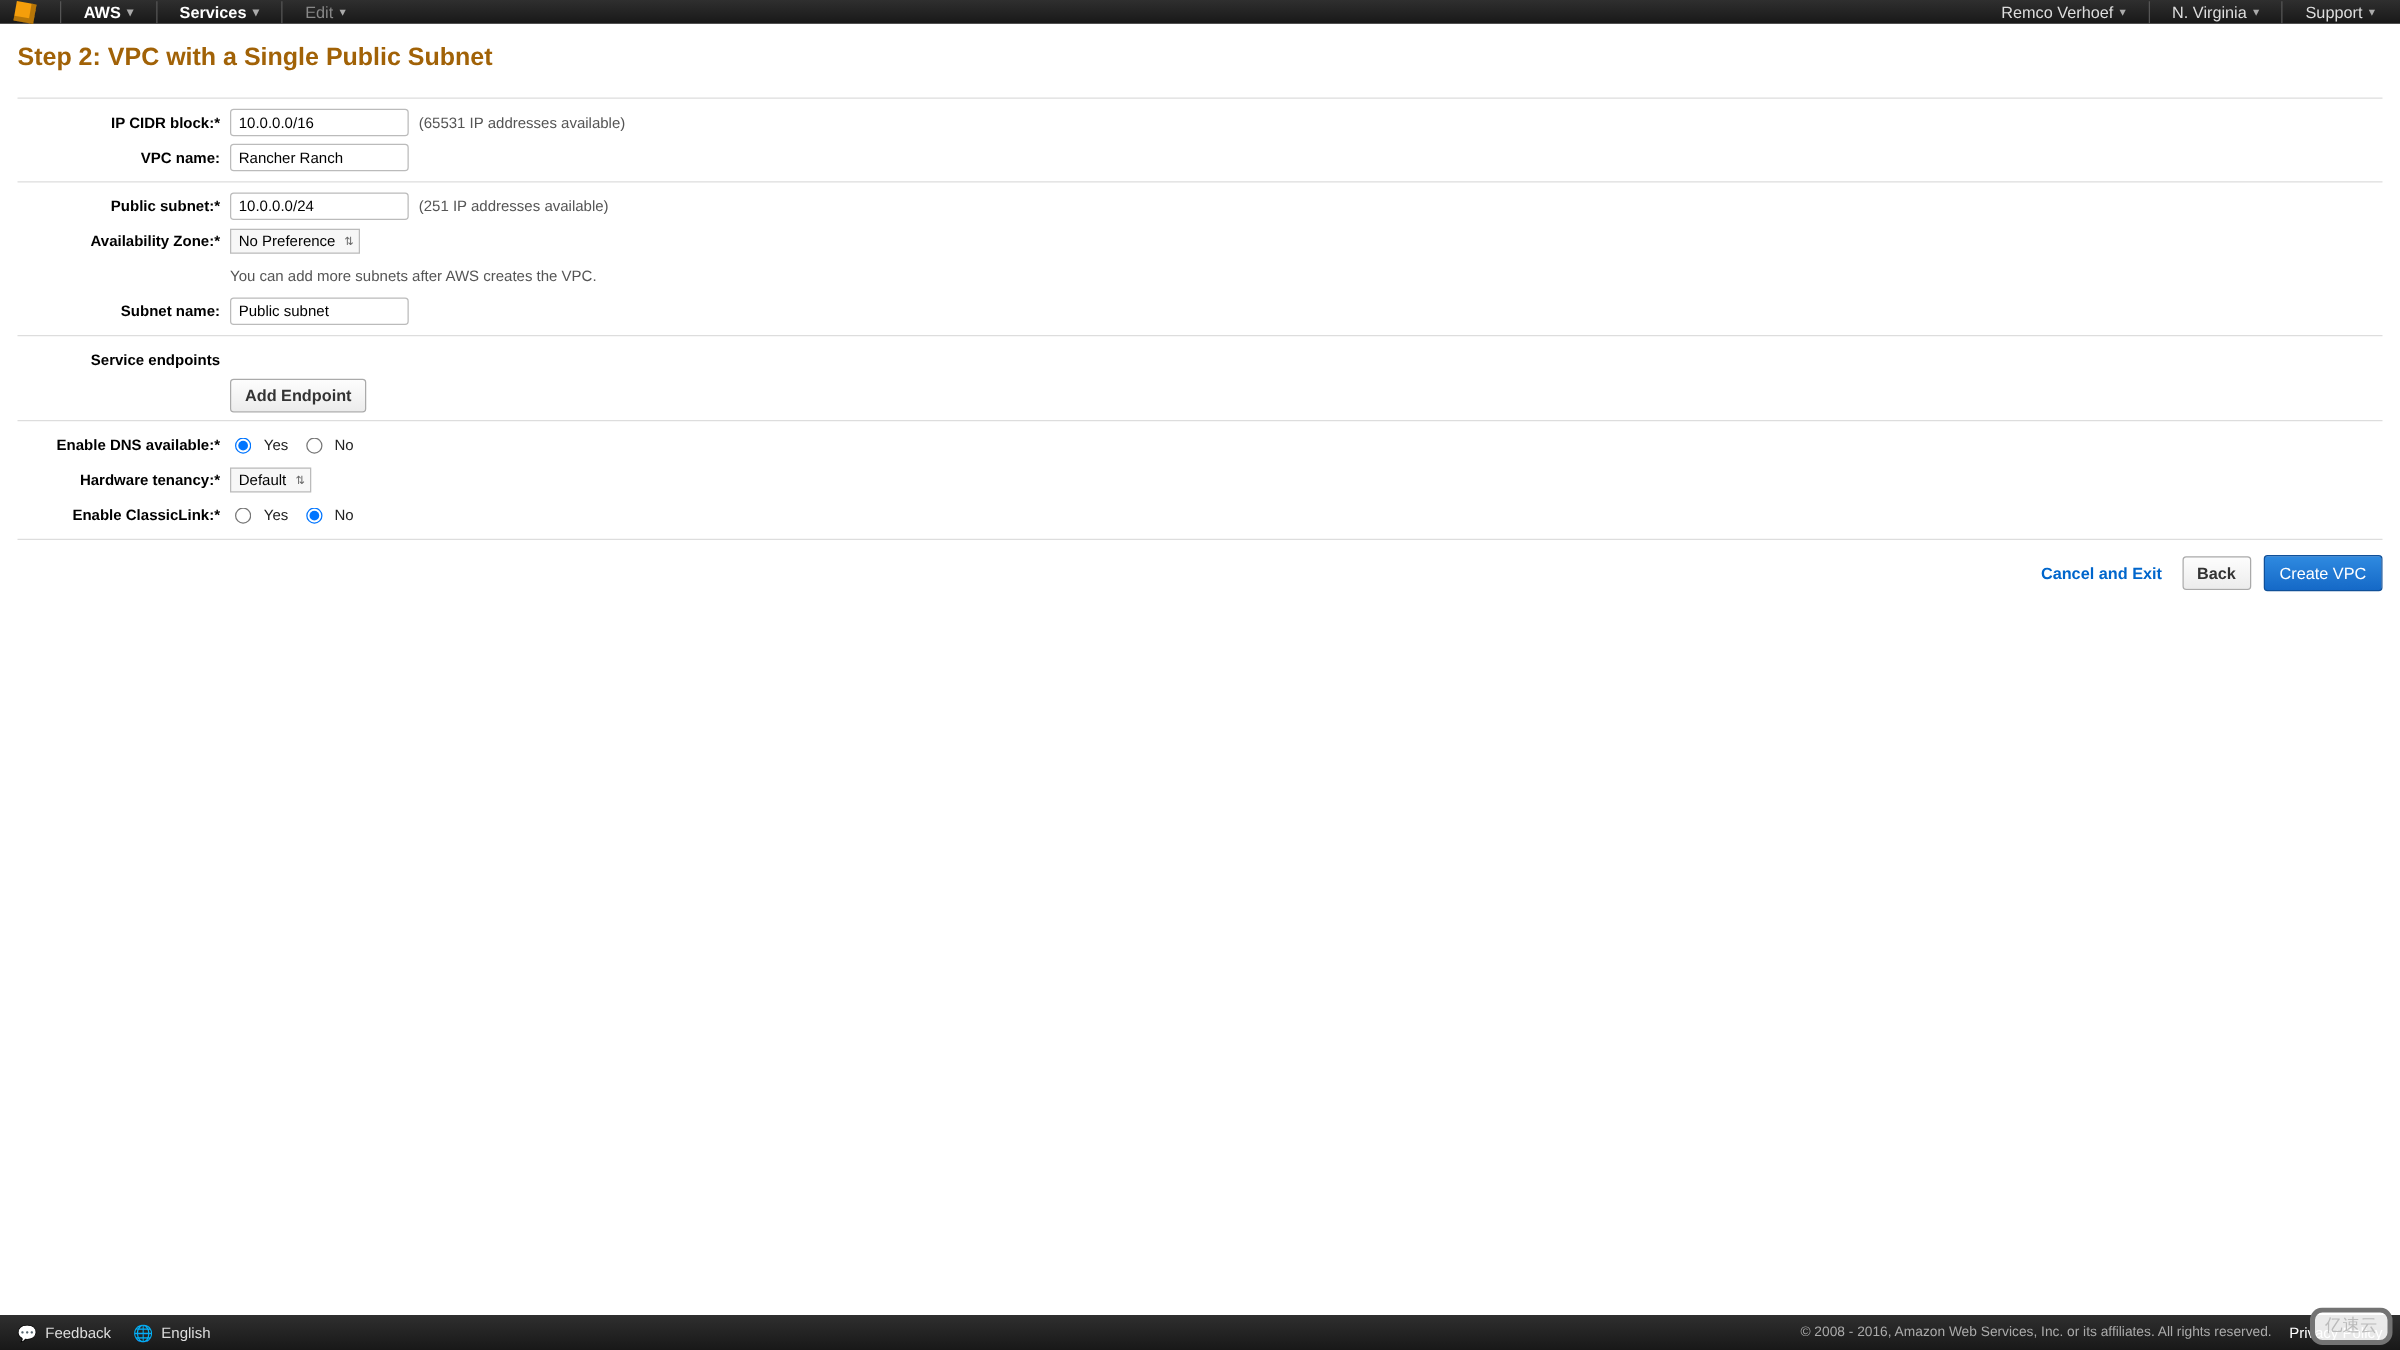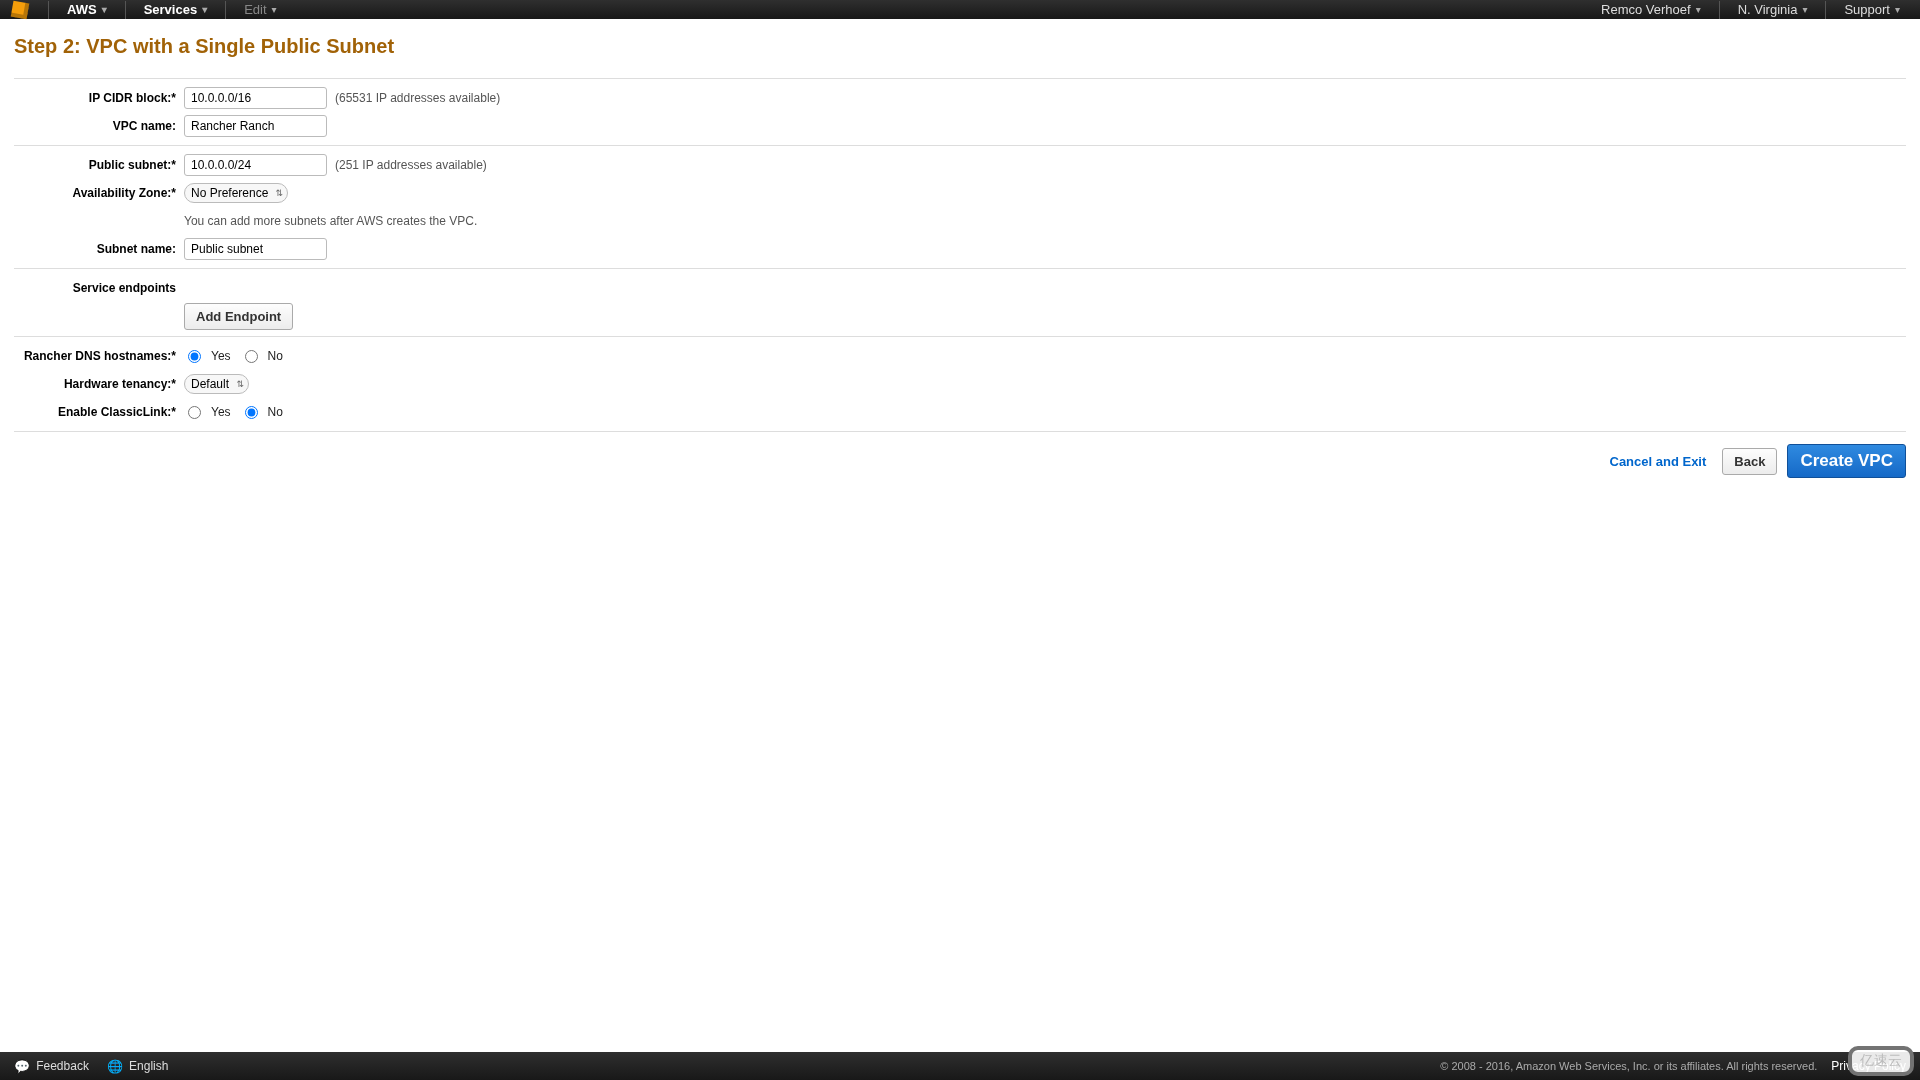--- a/index.html
+++ b/index.html
@@ -21,33 +21,33 @@
 h1.step { font-size: 20px; font-weight: 700; color:#a16207; margin: 6px 0 20px 0; }
 hr.sep { border:0; border-top:1px solid #ddd; margin:0; }
 
 .section { padding: 4px 0; }
 .row { display:flex; align-items:center; min-height: 26px; margin: 2px 0; }
 .row label { width: 170px; text-align:right; padding-right: 8px; font-weight:600; font-size:12px; color:#000000; }
 .row .control { display:flex; align-items:center; gap:8px; }
 .row .helper { font-size:12px; color:#555; }
 
 input.txt { border:1px solid #bbb; border-radius:3px; padding:3px 6px; font-size:12px; width:143px; background:#fff; }
-select.sel { border:1px solid #bbb; border-radius:10px; padding:2px 18px 2px 6px; font-size:12px; background:#f7f7f7; appearance:none; position:relative; }
+select.sel { border:1px solid #bbb; border-radius:0; padding:2px 18px 2px 6px; font-size:12px; background:#f7f7f7; appearance:none; position:relative; }
 .sel-wrap { position:relative; display:inline-block; }
 .sel-wrap::after { content:"⇅"; font-size:9px; color:#666; position:absolute; right:5px; top:50%; transform:translateY(-50%); pointer-events:none; }
 
 button.btn { border:1px solid #aaa; background:linear-gradient(#fdfdfd,#ececec); border-radius:3px; padding:5px 11px; font-size:13px; font-weight:600; color:#333; cursor:pointer; }
 
 input[type=radio] { margin:0 2px 0 4px; }
 .radio-label { font-size:12px; margin-right:2px; }
 
 
 .actionbar { display:flex; justify-content:flex-end; align-items:center; gap:10px; padding:12px 0 0 0; }
 .linkbtn { color:#06c; font-weight:600; font-size:13px; cursor:pointer; margin-right:6px; }
-button.primary { background:linear-gradient(#2f8ae0,#1569c7); border:1px solid #105099; color:#fff; font-weight:700; border-radius:3px; padding:6px 12px; font-size:17px; cursor:pointer; }
+button.primary { background:linear-gradient(#2f8ae0,#1569c7); border:1px solid #105099; color:#fff; font-weight:400; border-radius:3px; padding:6px 12px; font-size:13px; cursor:pointer; }
 
 
 .footer { background:linear-gradient(#2f2f2f,#181818); height:28px; display:flex; align-items:center; padding:0 14px; color:#ddd; font-size:12px; }
 .footer .icon { font-size:13px; margin-right:6px; }
 .footer .item { display:flex; align-items:center; margin-right:18px; cursor:pointer; }
 .footer .spacer { flex:1; }
 .footer .copy { color:#aaa; font-size:11px; margin-right:14px; }
 .footer .link { color:#fff; font-size:12px; cursor:pointer; }
 
 
@@ -152,21 +152,21 @@
       <label></label>
       <div class="control">
         <button class="btn">Add Endpoint</button>
       </div>
     </div>
   </div>
   <hr class="sep">
 
   <div class="section">
     <div class="row">
-      <label>Rancher DNS hostnames:*</label>
+      <label>Enable DNS available:*</label>
       <div class="control">
         <input type="radio" name="dns" checked="" style="">
         <span class="radio-label">Yes</span>
         <input type="radio" name="dns" style="">
         <span class="radio-label">No</span>
       </div>
     </div>
     <div class="row">
       <label>Hardware tenancy:*</label>
       <div class="control">

